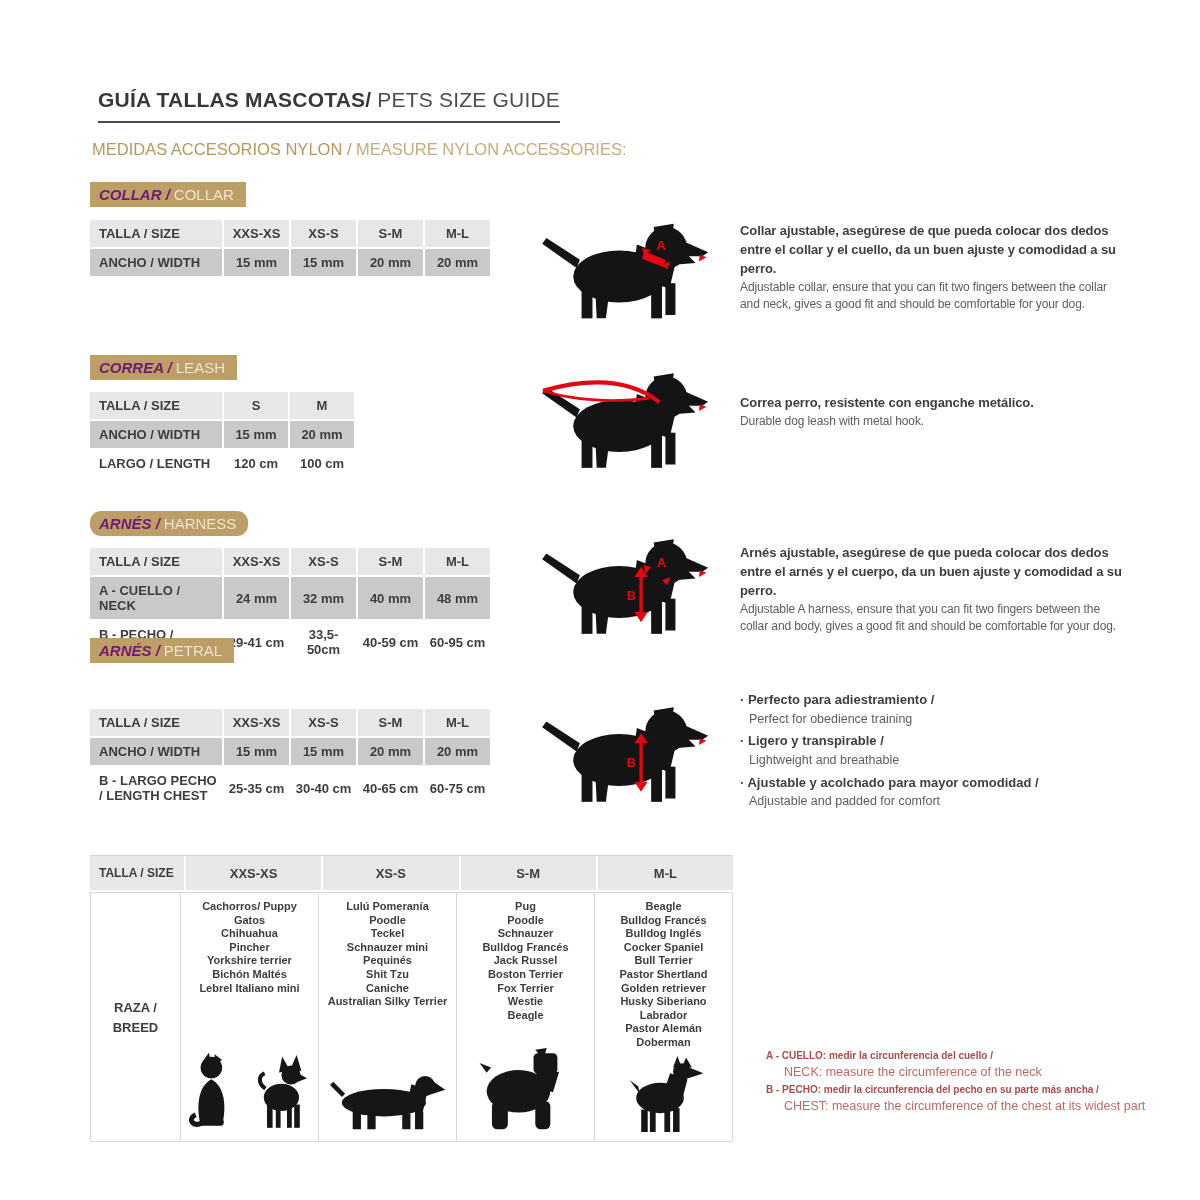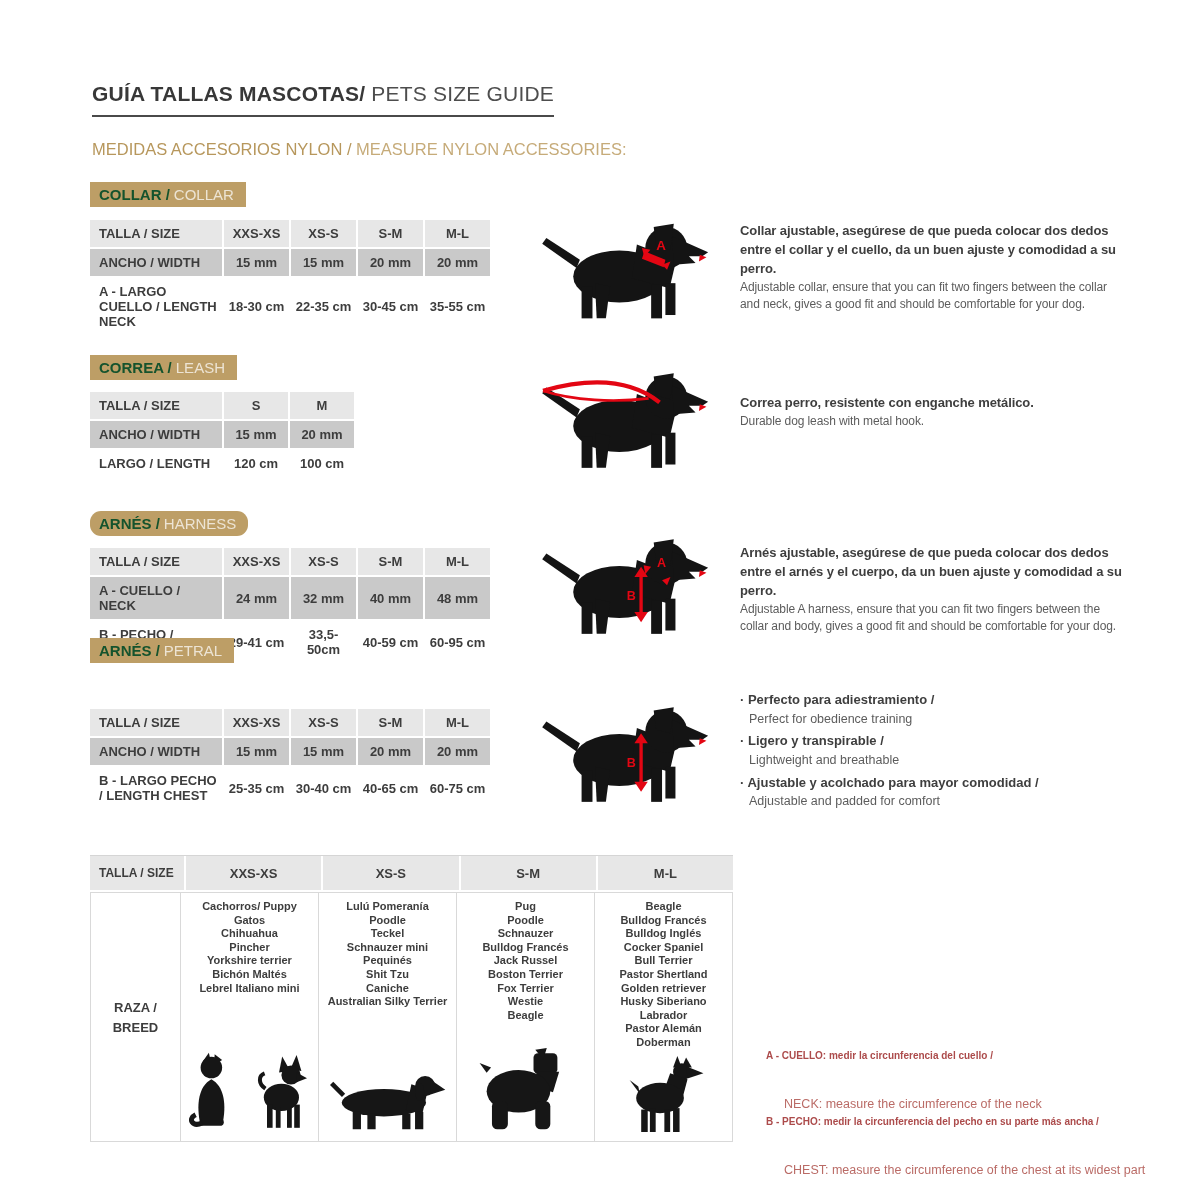--- a/index.html
+++ b/index.html
@@ -12,21 +12,21 @@
   
   .title{font-size:21px; letter-spacing:.2px; border-bottom:2px solid #4a4a4a; padding-bottom:9px; width:fit-content;}
   .title .b{font-weight:700; color:#383838;}
   .title .l{font-weight:400; color:#4d4d4d;}
   .subtitle{font-size:16.5px;}
   .subtitle .b{font-weight:400; color:#b7975c;}
   .subtitle .l{font-weight:400; color:#c6ab79;}
 
   
   .badge{background:#bd9e66; color:#fff; padding:4px 12px 4px 9px; width:fit-content; font-size:15px;}
-  .badge .b{font-weight:700; color:#14532d;}
+  .badge .b{font-weight:700; color:#701a75;font-style:italic;}
   .badge .l{font-weight:400; color:rgba(255,255,255,.72); margin-left:4px;}
 
   
   .sizetable{display:table; table-layout:fixed; border-collapse:separate; border-spacing:2px;}
   .tr{display:table-row;}
   .td{display:table-cell; vertical-align:middle; font-size:13px; font-weight:700; color:#3d3d3d;
       text-align:center; padding:6px 3px;}
   .td.label{text-align:left; padding-left:9px; width:120px;}
   .head .td{background:#e7e7e7;}
   .r0 .td{background:#c9c9c9;}
@@ -54,21 +54,21 @@
   .bcell{flex:1; border-left:1px solid #d9d9d9; display:flex; flex-direction:column; padding:7px 2px 5px 2px;}
   .bcell.blabel{flex:0 0 85px; border-left:none; align-items:center; justify-content:center;
       font-size:13px; font-weight:700; text-align:center; line-height:1.5;}
   .blist{text-align:center;}
   .breed{font-size:11px; font-weight:700; color:#3d3d3d; line-height:13.6px;}
   .banimals{margin-top:auto; display:flex; justify-content:center; align-items:flex-end; gap:8px; padding:6px 0 4px 0;}
 
   
   .notes{width:430px; line-height:1.5;}
   .note .nb{font-size:10px; font-weight:700; color:#ac4b4b;}
-  .note .nl{font-size:12.5px; font-weight:400; color:#ba6b66; margin-left:18px;margin-top:32px;}
+  .note .nl{font-size:12.5px; font-weight:400; color:#ba6b66; margin-left:18px;}
 
   .dogbox svg{display:block;}
   svg text{font-family:"Liberation Sans","DejaVu Sans",sans-serif;}
 </style>
 </head>
 <body>
 
 <svg width="0" height="0" style="position:absolute" aria-hidden="true">
   <defs>
     <g id="dogbase" fill="#141414">
@@ -82,21 +82,21 @@
       <rect x="152" y="80" width="12" height="38"></rect>
       <rect x="52" y="84" width="13" height="38"></rect>
       <polygon points="68,80 86,84 81,122 70,122"></polygon>
       <polygon points="193,46 201,49 192,54" fill="#e30613"></polygon>
     </g>
   </defs>
 </svg>
 
 <div class="page">
 
-  <h1 class="abs title" style="left:92px; top:82px; margin:0;">
+  <h1 class="abs title" style="left:92px; top:82px; margin:6px;">
     <span class="b">GUÍA TALLAS MASCOTAS/</span><span class="l"> PETS SIZE GUIDE</span>
   </h1>
   <div class="abs subtitle" style="left:92px; top:140px;">
     <span class="b">MEDIDAS ACCESORIOS NYLON / </span><span class="l">MEASURE NYLON ACCESSORIES:</span>
   </div>
 
   <div class="abs badge" style="left:90px; top:182px;">
     <span class="b">COLLAR /</span><span class="l">COLLAR</span>
   </div>
   <div class="abs sizetable" style="left:88px; top:218px; width:404px;">
@@ -106,27 +106,20 @@
         <div class="td val">XS-S</div>
         <div class="td val">S-M</div>
         <div class="td val">M-L</div>
       </div>
       <div class="tr r0">
         <div class="td label">ANCHO / WIDTH</div>
         <div class="td val">15 mm</div>
         <div class="td val">15 mm</div>
         <div class="td val">20 mm</div>
         <div class="td val">20 mm</div>
-      </div>
-      <div class="tr r1">
-        <div class="td label">A - LARGO CUELLO / LENGTH NECK</div>
-        <div class="td val">18-30 cm</div>
-        <div class="td val">22-35 cm</div>
-        <div class="td val">30-45 cm</div>
-        <div class="td val">35-55 cm</div>
       </div>
     </div>
   <div class="abs dogbox" style="left:538px; top:216px;">
     <svg width="176" height="105" viewBox="0 0 210 125">
       <use href="#dogbase"></use>
       <g fill="#e30613">
         <polygon points="127,42 152,52 150,61 124,51"></polygon>
         <polygon points="124,38 134,40 127,49"></polygon>
         <polygon points="148,58 158,54 154,64"></polygon>
         <text x="141" y="41" font-size="16" font-weight="bold">A</text>

